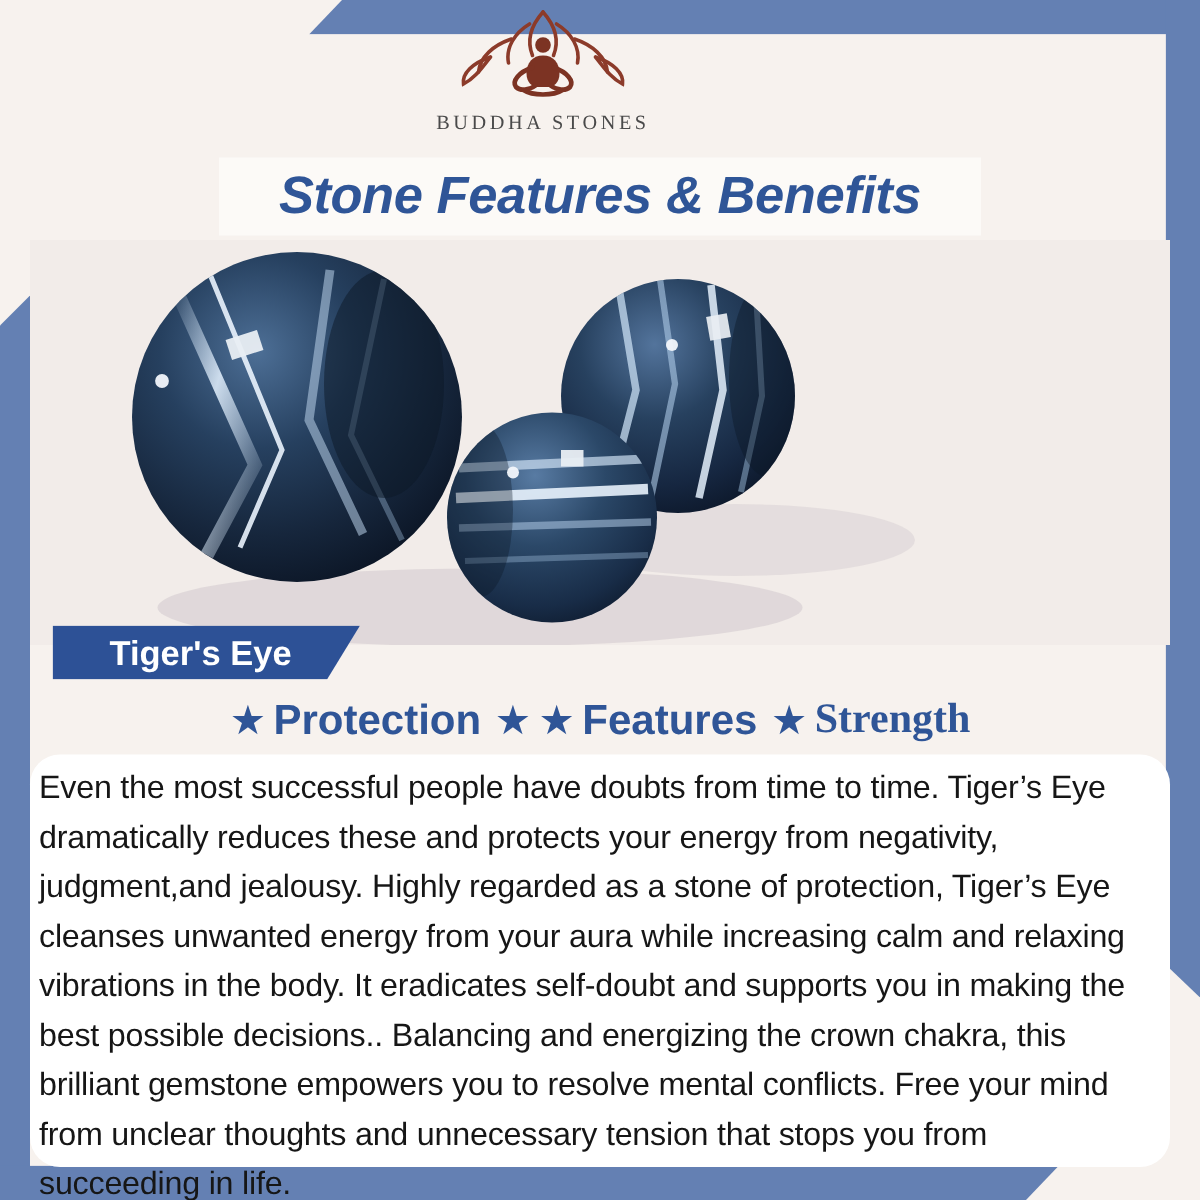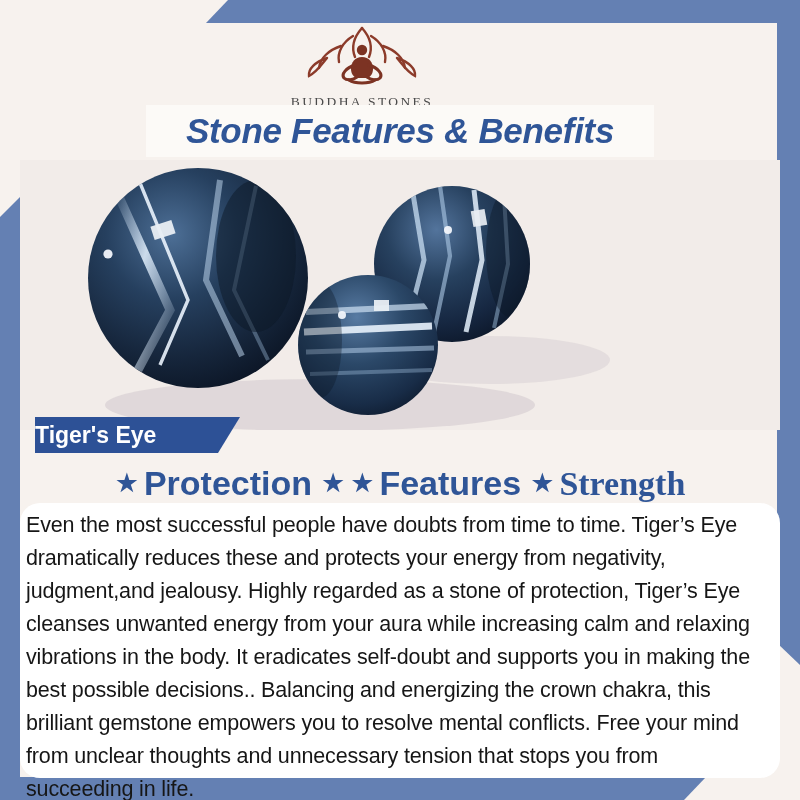--- a/index.html
+++ b/index.html
@@ -55,21 +55,21 @@
     bottom: 0;
     width: 706px;
     height: 23px;
     background: #6480b3;
     clip-path: polygon(0 0, 100% 0, calc(100% - 22px) 100%, 0 100%);
   }
 
   
   .logo-block {
     position: absolute;
-    top: 20px;
+    top: 0;
     left: 0;
     width: 724px;
     text-align: center;
   }
   .logo-mark {
     display: block;
     margin: 0 auto;
     width: 150px;
     height: 72px;
   }
@@ -125,20 +125,21 @@
     min-width: 205px;
     background: #2d5196;
     clip-path: polygon(0 0, 100% 0, calc(100% - 22px) 100%, 0 100%);
     display: flex;
     align-items: center;
   }
   .name-tag-text {
     color: #ffffff;
     font-size: 23px;
     font-weight: bold;
+    padding-left: 38px;
     padding-right: 34px;
     white-space: nowrap;
   }
 
   
   .benefits {
     position: absolute;
     top: 464px;
     left: 0;
     width: 800px;
@@ -152,21 +153,21 @@
     white-space: nowrap;
   }
   .benefit-star {
     color: #2f5597;
     font-size: 27px;
     line-height: 1;
     margin-right: 5px;
   }
   .benefit-label {
     color: #2f5597;
-    font-size: 34px;
+    font-size: 28px;
     font-weight: bold;
     margin-right: 9px;
   }
   .benefit:last-child .benefit-label { margin-right: 0; font-family: Liberation Serif, serif; }
 
   
   .desc-panel {
     position: absolute;
     top: 503px;
     left: 20px;

